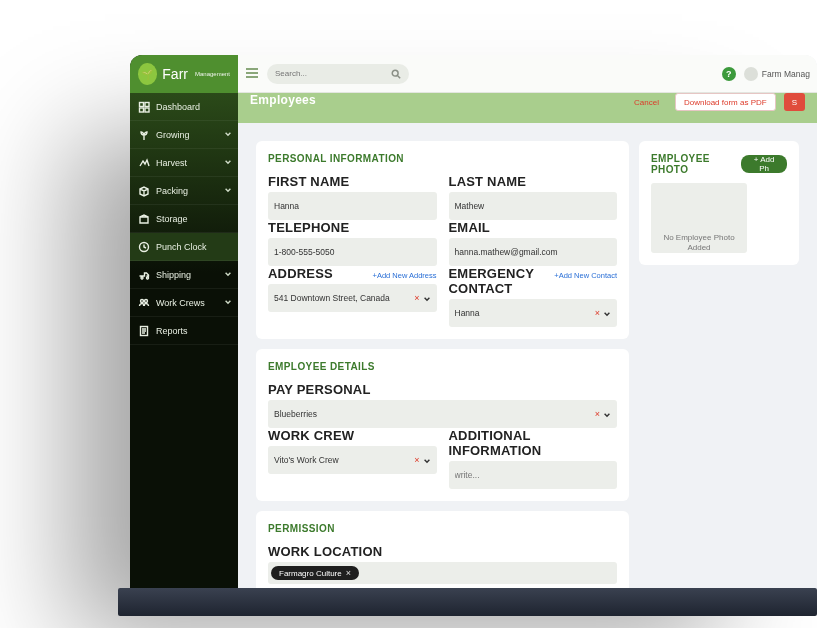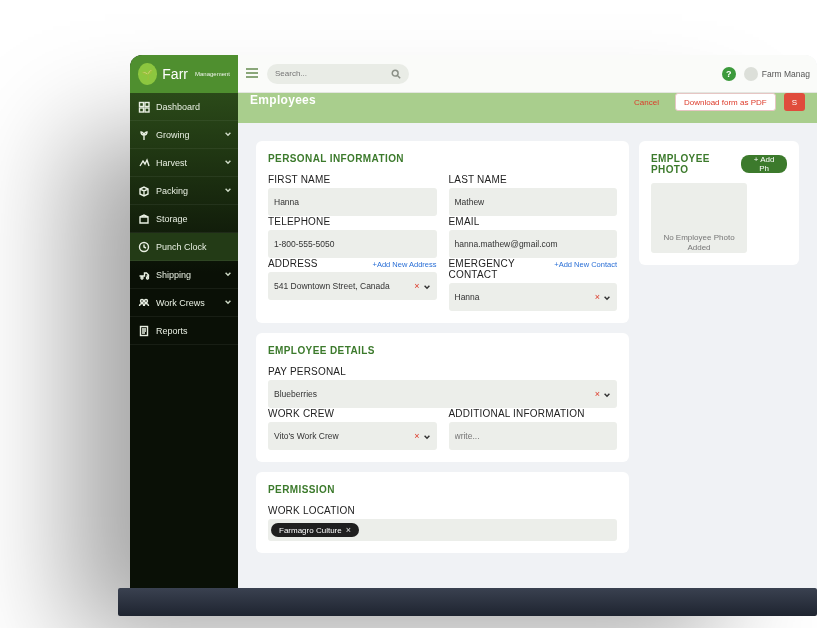--- a/index.html
+++ b/index.html
@@ -41,21 +41,21 @@
     .btn-green{background:#3c7a2c;color:#fff;border-radius:8px}
     
     .content{flex:1;overflow:auto;background:#f0f2f5;padding:18px;display:flex;gap:10px}
     .colL{flex:1;display:flex;flex-direction:column;gap:10px;min-width:0}
     .colR{flex:0 0 160px;display:flex;flex-direction:column;gap:8px}
     .card{background:#fff;border-radius:6px;padding:12px}
     .sec-title{color:#3c7a2c;font-size:10px;font-weight:700;letter-spacing:.4px;margin-bottom:10px}
     .row2{display:flex;gap:12px}
     .fld{flex:1;min-width:0}
     .lbl-row{display:flex;justify-content:space-between;align-items:baseline;margin-bottom:3px}
-    .lbl{font-size:10px;font-weight:400;color:#222;letter-spacing:.2px}
+    .lbl{font-size:13px;font-weight:700;color:#222;letter-spacing:.2px}
     .link{font-size:7.5px;color:#2a6fd6;cursor:pointer;white-space:nowrap}
     .inp{height:28px;background:#eceeea;border-radius:3px;display:flex;align-items:center;padding:0 6px;position:relative}
     .inp input,.inp span.val{border:none;background:transparent;outline:none;font-size:8.5px;color:#333;flex:1}
     .inp .placeholder{color:#aaa}
     .x{color:#dd3b2a;font-size:9px;cursor:pointer;margin-right:3px}
     .dd{cursor:pointer}
     .dd svg{width:8px;height:8px;stroke:#333;fill:none;stroke-width:1.8}
     .gaptop{}
     
     .photo-head{display:flex;align-items:center;justify-content:space-between;margin-bottom:8px}

